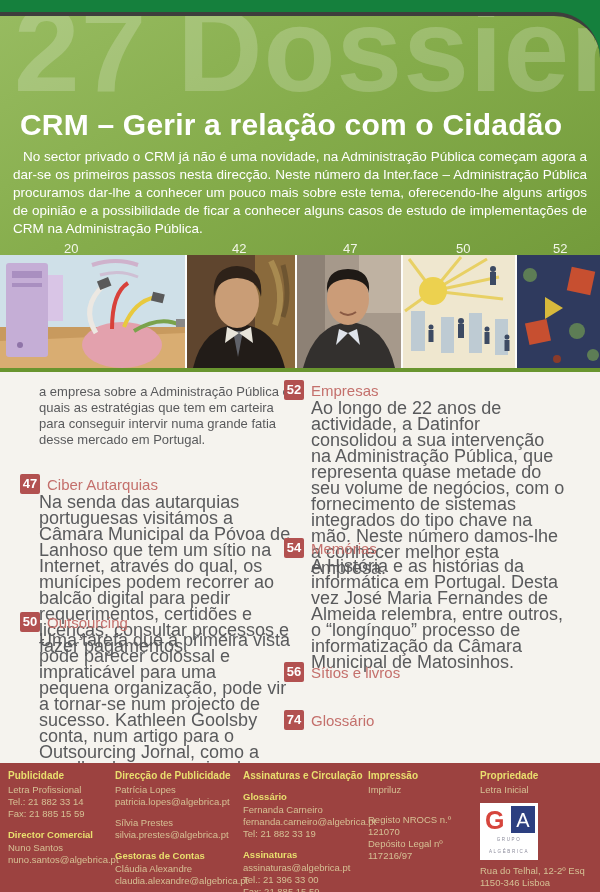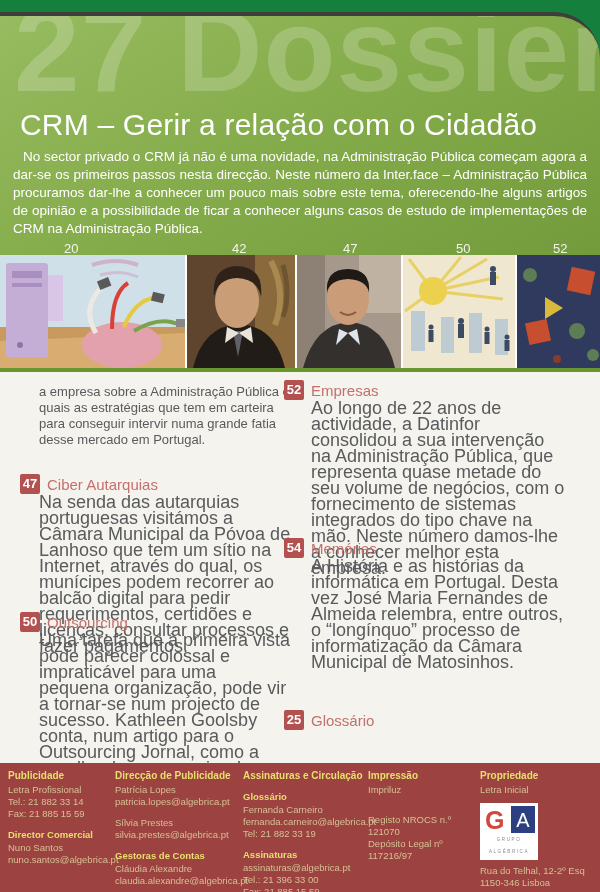--- a/index.html
+++ b/index.html
@@ -7,21 +7,21 @@
         font-family:"Liberation Sans",sans-serif;overflow:hidden;margin:0 auto;}
 
   
   .header-green{position:absolute;top:12px;left:0;width:600px;height:243px;box-sizing:border-box;
     background:linear-gradient(150deg,#97bb60 0%,#86ad4c 45%,#739b3b 100%);
     border-top:4px solid #3e3e3c;border-top-right-radius:46px;overflow:hidden;}
   .watermark{position:absolute;top:-34px;left:14px;font-size:118px;font-weight:bold;
     color:rgba(255,255,255,0.20);white-space:nowrap;letter-spacing:1px;}
   .watermark .wm-num{margin-right:30px;}
   .header-title{position:absolute;left:20px;top:92px;font-size:30px;color:#ffffff;
-    font-weight:400;letter-spacing:0.2px;}
+    font-weight:700;letter-spacing:0.2px;}
   .header-intro{position:absolute;left:13px;top:132px;width:574px;font-size:13.5px;
     line-height:18px;color:#ffffff;text-align:justify;text-indent:10px;}
   .pagenum{position:absolute;top:225px;font-size:13px;color:#f2f6e8;}
   .pn-0{left:64px;} .pn-1{left:232px;} .pn-2{left:343px;} .pn-3{left:456px;} .pn-4{left:553px;}
 
   
   .thumbs{position:absolute;top:255px;left:0;width:600px;height:113px;display:flex;gap:2px;background:#fdfdfb;}
   .thumb{height:113px;overflow:hidden;}
   .thumb svg{display:block;width:100%;height:100%;}
   .t0{width:185px;} .t1{width:108px;} .t2{width:104px;} .t3{width:112px;} .t4{width:83px;}
@@ -200,24 +200,30 @@
     </div>
 
     <div class="entry col-r e54">
       <div class="entry-head">
         <span class="badge">54</span>
         <span class="entry-title">Memórias</span>
       </div>
       <div class="entry-body">A História e as histórias da informática em Portugal. Desta vez José Maria Fernandes de Almeida relembra, entre outros, o “longínquo” processo de informatização da Câmara Municipal de Matosinhos.</div>
     </div>
 
+    <div class="entry col-r e56">
+      <div class="entry-head">
+        <span class="badge">56</span>
+        <span class="entry-title">Sítios e livros</span>
+      </div>
+    </div>
 
     <div class="entry col-r e58">
       <div class="entry-head">
-        <span class="badge">25</span>
+        <span class="badge">74</span>
         <span class="entry-title">Glossário</span>
       </div>
     </div>
   </div>
 
   <div class="footer">
 
     <div class="fcol fc1">
       <div class="fhead">Publicidade</div>
       <div>Letra Profissional</div>

